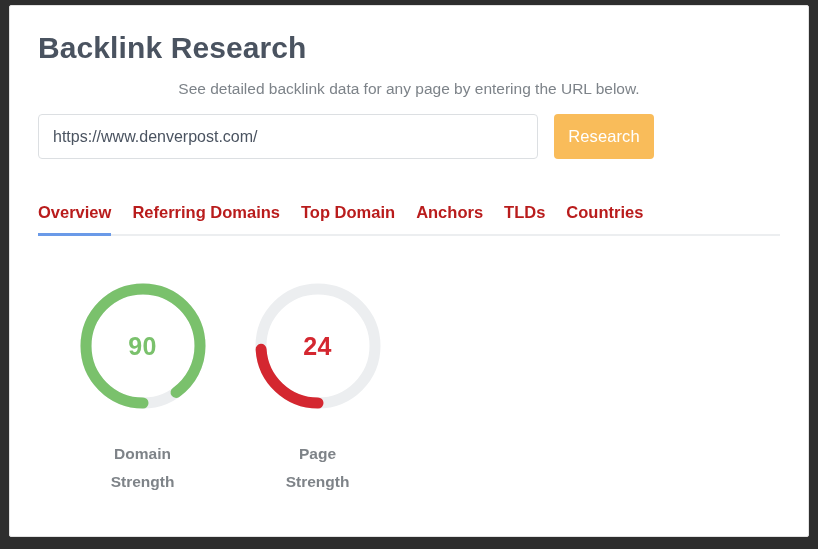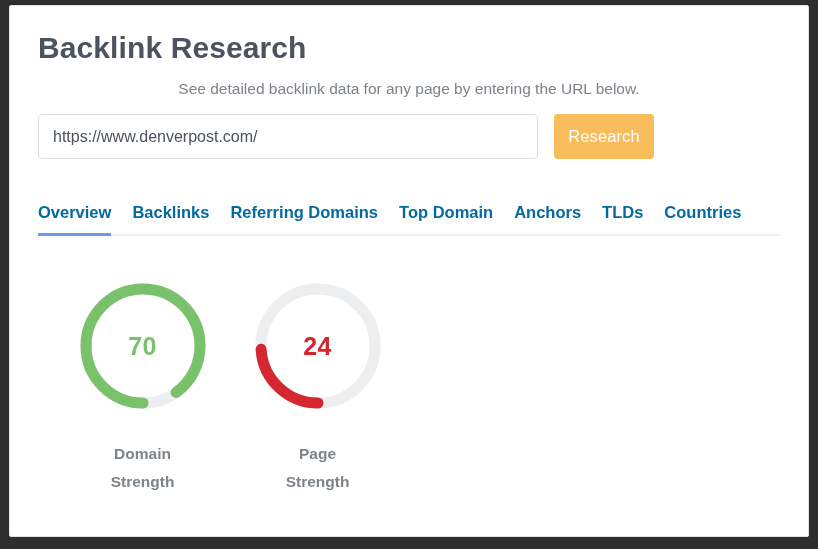--- a/index.html
+++ b/index.html
@@ -106,21 +106,21 @@
     gap: 21px;
     border-bottom: 2px solid #eceef0;
     padding-bottom: 0;
     height: 38px;
   }
 
   .tab {
     position: relative;
     font-size: 16.5px;
     font-weight: 700;
-    color: #0369a1;
+    color: #b91c1c;
     line-height: 20px;
     padding-bottom: 12px;
     cursor: pointer;
     white-space: nowrap;
   }
 
   .tab.active::after {
     content: "";
     position: absolute;
     left: 0;
@@ -194,37 +194,36 @@
 
       <p class="page-subtitle">See detailed backlink data for any page by entering the URL below.</p>
 
       <div class="search-row">
         <input class="url-input" type="text" value="https://www.denverpost.com/" placeholder="Enter a URL" style="">
         <button class="research-button">Research</button>
       </div>
 
       <div class="tab-bar">
         <div class="tab active" style="--accent: #6a9ae8;">Overview</div>
-        <div class="tab">Backlinks</div>
         <div class="tab">Referring Domains</div>
         <div class="tab">Top Domain</div>
         <div class="tab">Anchors</div>
         <div class="tab">TLDs</div>
         <div class="tab">Countries</div>
       </div>
 
       <div class="gauges">
 
         <div class="gauge-block">
           <div class="gauge-ring">
             <svg viewBox="0 0 136 136">
               <circle class="track" cx="68" cy="68" r="57" fill="none" stroke-width="11" stroke-linecap="round" stroke="#eceef0"></circle>
               <circle class="arc" cx="68" cy="68" r="57" fill="none" stroke-width="11" stroke-linecap="round" stroke="#7ac16c" stroke-dasharray="322.32740625831275 35.814156250923645" stroke-dashoffset="0"></circle>
             </svg>
-            <div class="gauge-value" style="color: rgb(122, 193, 108);">70</div>
+            <div class="gauge-value" style="color: rgb(122, 193, 108);">90</div>
           </div>
           <div class="gauge-label">
             <span>Domain</span><br>
             <span>Strength</span>
           </div>
         </div>
 
         <div class="gauge-block">
           <div class="gauge-ring">
             <svg viewBox="0 0 136 136">

